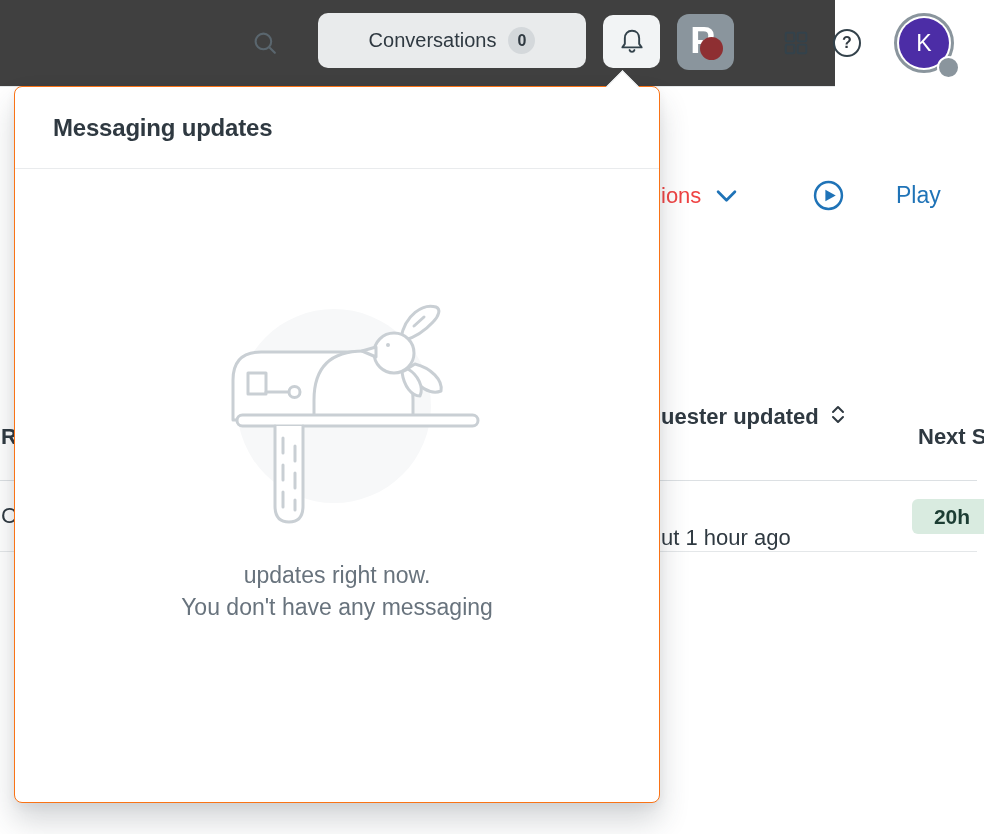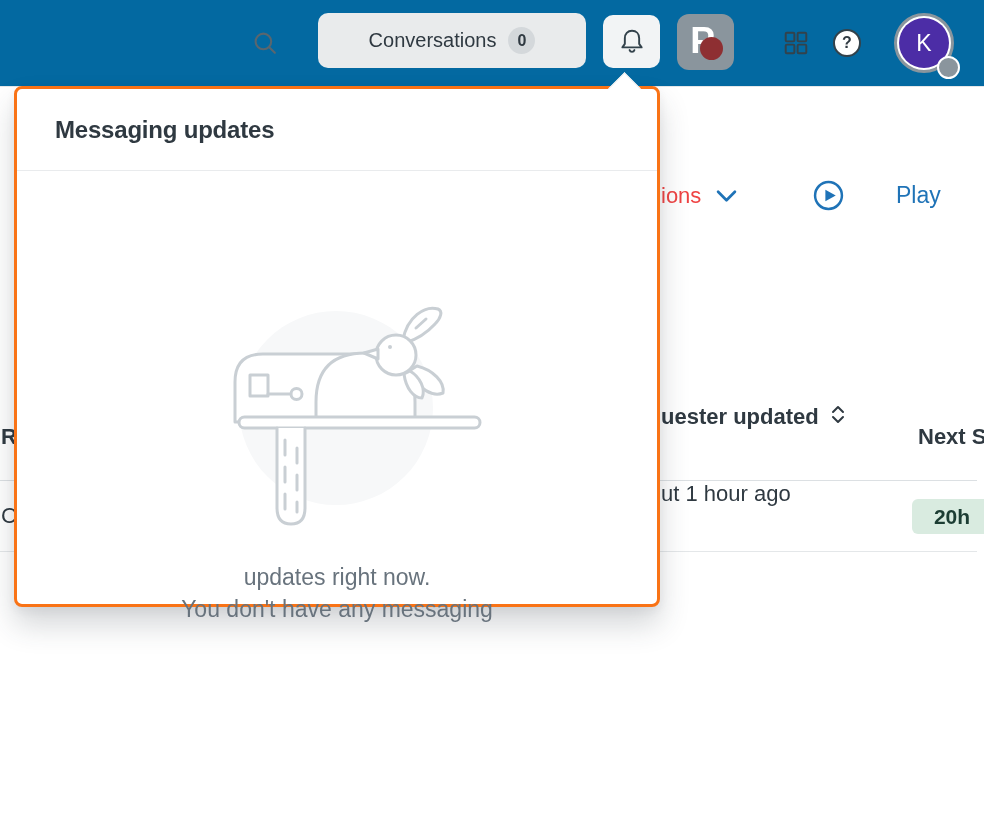--- a/index.html
+++ b/index.html
@@ -1,21 +1,21 @@
 <!DOCTYPE html>
 <html><head>
 <meta charset="utf-8">
 <style>
   * { margin:0; padding:0; box-sizing:border-box; }
   html,body { background:#fff; }
   body { font-family:"Liberation Sans","DejaVu Sans",sans-serif; color:#2F3941; }
   .stage { position:relative; width:984px; height:834px; background:#fff; overflow:hidden; }
 
   
-  .topbar { position:absolute; left:0; top:0; width:984px; height:87px; background:#0369a1; border-bottom:1px solid #E4E7E9; z-index:2; }
+  .topbar { position:absolute; left:0; top:0; width:835px; height:87px; background:#404040; border-bottom:1px solid #E4E7E9; z-index:2; }
   .search-btn { position:absolute; left:252px; top:28px; width:32px; height:30px; background:none; border:none; cursor:pointer; }
   .conv-btn { position:absolute; left:318px; top:13px; width:268px; height:55px; background:#E9EBEC; border:none; border-radius:10px; display:flex; align-items:center; justify-content:center; gap:12px; cursor:pointer; font-family:inherit; }
   .conv-label { font-size:20px; color:#2F3941; }
   .conv-count { min-width:27px; height:27px; border-radius:14px; background:#D4D8DB; color:#2F3941; font-size:16px; font-weight:700; display:flex; align-items:center; justify-content:center; padding:0 6px; }
   .bell-btn { position:absolute; left:603px; top:15px; width:57px; height:53px; background:#F2F4F5; border:none; border-radius:10px; display:flex; align-items:center; justify-content:center; cursor:pointer; }
   .product-btn { position:absolute; left:677px; top:14px; width:57px; height:56px; background:#8A959D; border:none; border-radius:12px; cursor:pointer; display:flex; align-items:center; justify-content:center; }
   .product-letter { color:#fff; font-size:37px; font-weight:700; line-height:1; margin:-3px 6px 0 0; }
   .product-dot { position:absolute; left:23px; top:23px; width:23px; height:23px; border-radius:50%; background:#8E2F32; }
   .grid-btn { position:absolute; left:783px; top:30px; width:26px; height:26px; background:none; border:none; cursor:pointer; }
   .help-btn { position:absolute; left:833px; top:29px; width:28px; height:28px; border-radius:50%; border:2px solid #33424B; background:#fff; color:#2F3941; font-size:16px; font-weight:700; cursor:pointer; display:flex; align-items:center; justify-content:center; font-family:inherit; }
@@ -30,25 +30,25 @@
   .play-btn { position:absolute; left:813px; top:180px; display:flex; align-items:center; gap:13px; background:none; border:none; cursor:pointer; font-family:inherit; }
   .play-label { color:#1F73B7; font-size:23px; font-weight:500;margin-left:39px; }
   .hdr-left-frag { position:absolute; left:1px; top:424px; font-size:22px; font-weight:700; color:#2F3941; }
   .hdr-requester { position:absolute; left:661px; top:404px; display:flex; align-items:flex-start; gap:11px; cursor:pointer; }
   .hdr-requester b, .hdr-next { font-size:22px; font-weight:700; color:#2F3941; }
   .hdr-next { position:absolute; left:918px; top:424px; white-space:nowrap; }
   .divider { position:absolute; left:0; height:1px; background:#DCE0E3; width:977px; }
   .div1 { top:480px; }
   .div2 { top:551px; background:#E4E7E9; }
   .row-left-frag { position:absolute; left:1px; top:503px; font-size:22px; color:#2F3941; }
-  .row-time-frag { position:absolute; left:661px; top:481px; font-size:22px; color:#2F3941; white-space:nowrap; }
+  .row-time-frag { position:absolute; left:661px; top:525px; font-size:22px; color:#2F3941; white-space:nowrap; }
   .sla-badge { position:absolute; left:912px; top:499px; width:80px; height:35px; background:#D9EBE0; color:#1C3D33; font-size:21px; font-weight:700; border-radius:6px; display:flex; align-items:center; justify-content:center; }
 
   
-  .popover { position:absolute; left:14px; top:86px; width:646px; height:521px; background:#fff; border:3px solid #f97316; border-radius:8px; z-index:10; box-shadow:0 18px 30px rgba(47,57,65,.20), 0 4px 10px rgba(47,57,65,.06); }
+  .popover { position:absolute; left:14px; top:86px; width:646px; height:717px; background:#fff; border:1px solid #f97316; border-radius:8px; z-index:10; box-shadow:0 18px 30px rgba(47,57,65,.20), 0 4px 10px rgba(47,57,65,.06); }
   .popover::before { content:""; position:absolute; left:596px; top:-12px; width:22px; height:22px; background:#fff; transform:rotate(45deg); border-top:1px solid #E9ECEE; border-left:1px solid #E9ECEE; }
   .popover-header { position:absolute; left:0; top:0; width:100%; height:82px; border-bottom:1px solid #E9EBED; display:flex; align-items:center; padding-left:38px; }
   .popover-title { font-size:24px; font-weight:700; color:#2F3941; letter-spacing:-.2px; }
   .illustration { position:absolute; left:202px; top:209px; }
   .empty-text { position:absolute; left:0; top:472px; width:100%; text-align:center; font-size:23px; line-height:32px; color:#68737D; }
 
   .icon-block { display:block; }
 </style>
 </head>
 <body>

